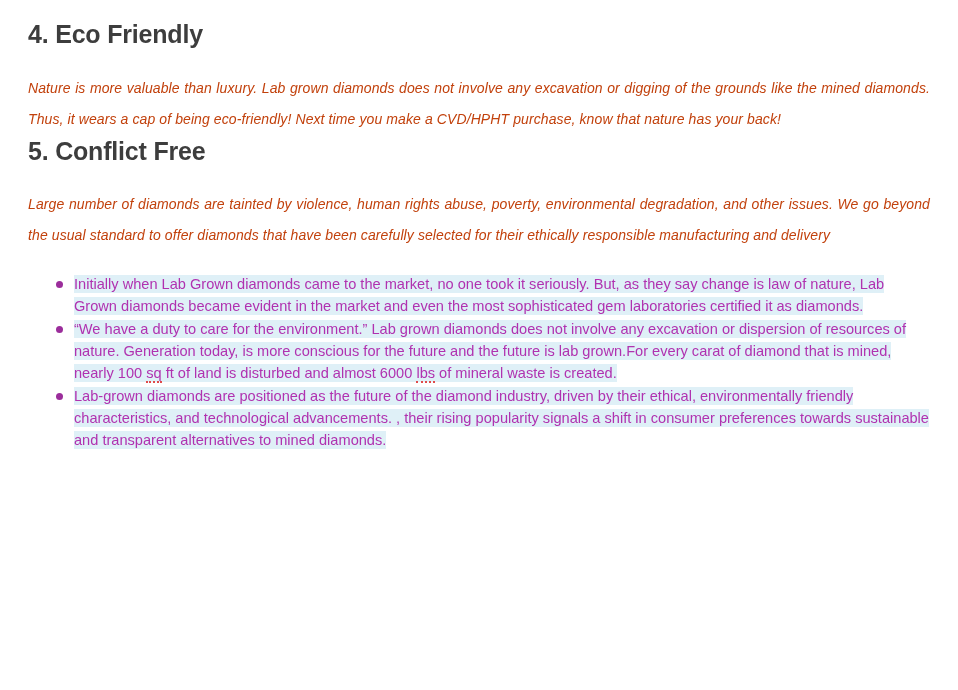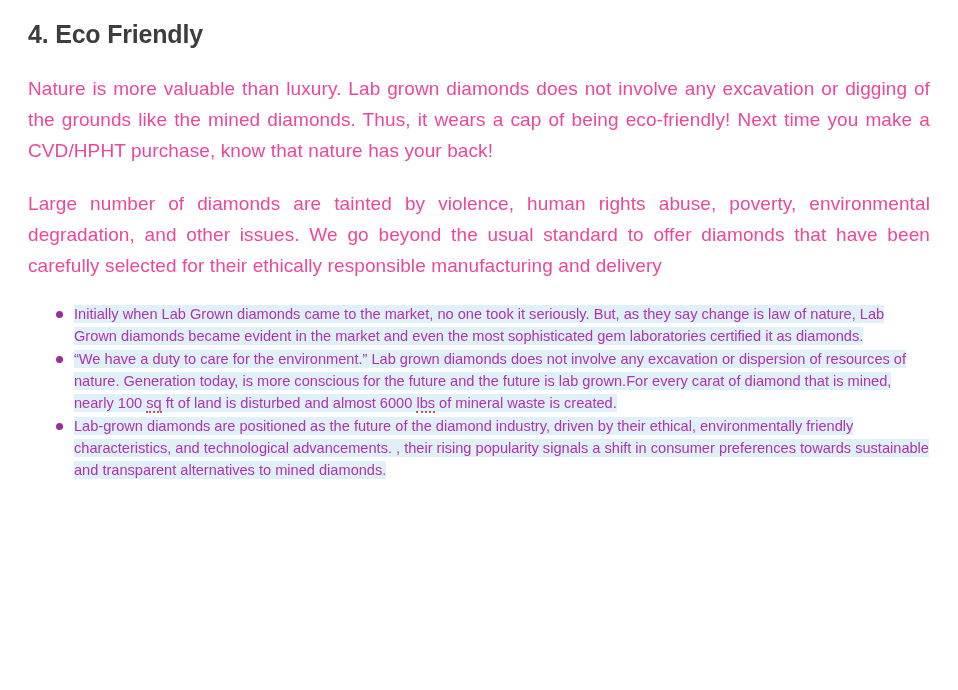--- a/index.html
+++ b/index.html
@@ -24,28 +24,29 @@
     font-weight: bold;
     color: #3d3d3d;
     margin: 0 0 0 0;
     letter-spacing: -0.2px;
     line-height: 1.3;
   }
   .heading-2 {
     margin-top: 38px;
   }
   p.body-text {
-    font-size: 19px;
+    font-size: 14px;
     line-height: 31px;
-    color: #ec4899;
+    color: #c2410c;
     margin: 22px 0 0 0;
     text-align: justify;
     text-justify: inter-word;
     max-width: 902px;
     letter-spacing: 0.1px;
+    font-style: italic;
   }
   ul.bullet-list {
     margin: 22px 0 0 0;
     padding-left: 46px;
     list-style: none;
   }
   ul.bullet-list li {
     position: relative;
     font-size: 14.6px;
     line-height: 22px;
@@ -76,20 +77,21 @@
 </style>
 </head>
 <body>
 
 <div class="page">
 
   <h2 class="section-heading heading-1">4. Eco Friendly</h2>
 
   <p class="body-text">Nature is more valuable than luxury. Lab grown diamonds does not involve any excavation or digging of the grounds like the mined diamonds. Thus, it wears a cap of being eco-friendly! Next time you make a CVD/HPHT purchase, know that nature has your back!</p>
 
+  <h2 class="section-heading heading-2">5. Conflict Free</h2>
 
   <p class="body-text">Large number of diamonds are tainted by violence, human rights abuse, poverty, environmental degradation, and other issues. We go beyond the usual standard to offer diamonds that have been carefully selected for their ethically responsible manufacturing and delivery</p>
 
   <ul class="bullet-list">
     <li><span class="hl">Initially when Lab Grown diamonds came to the market, no one took it seriously. But, as they say change is law of nature, Lab Grown diamonds became evident in the market and even the most sophisticated gem laboratories certified it as diamonds.</span></li>
     <li><span class="hl">“We have a duty to care for the environment.” Lab grown diamonds does not involve any excavation or dispersion of resources of nature. Generation today, is more conscious for the future and the future is lab grown.For every carat of diamond that is mined, nearly 100 <span class="spellerr">sq</span> ft of land is disturbed and almost 6000 <span class="spellerr">lbs</span> of mineral waste is created.</span></li>
     <li><span class="hl">Lab-grown diamonds are positioned as the future of the diamond industry, driven by their ethical, environmentally friendly characteristics, and technological advancements. , their rising popularity signals a shift in consumer preferences towards sustainable and transparent alternatives to mined diamonds.</span></li>
   </ul>
 
 </div>

